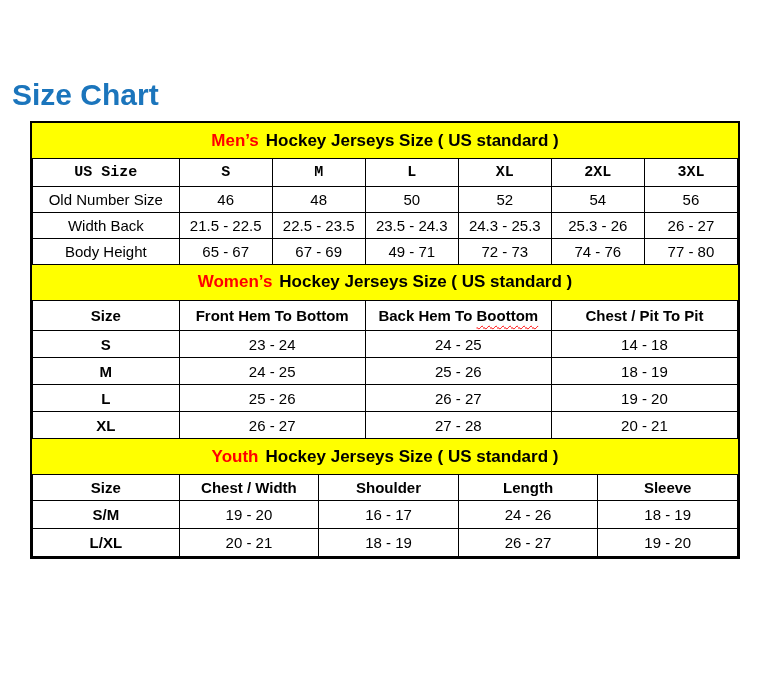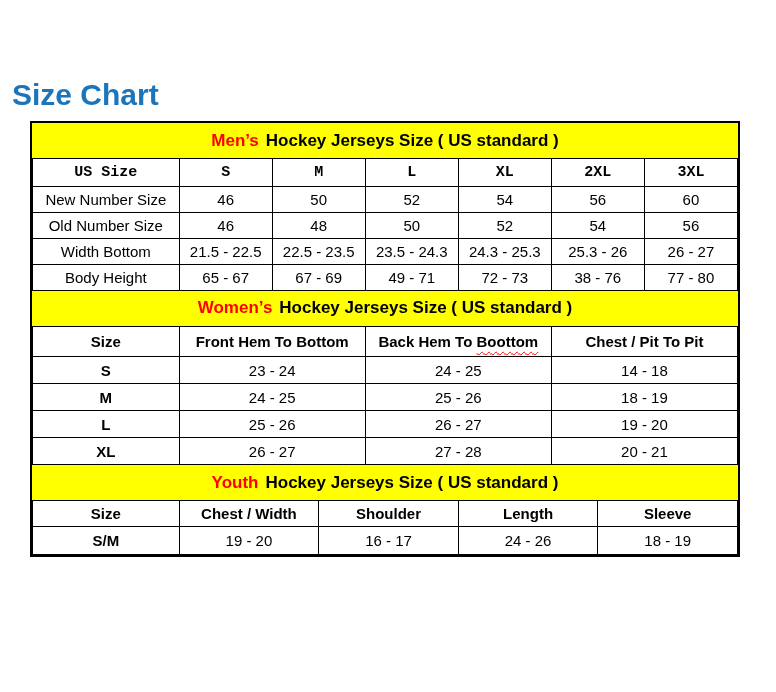--- a/index.html
+++ b/index.html
@@ -109,53 +109,44 @@
         <tr>
       <th>US Size</th>
       <th>S</th>
       <th>M</th>
       <th>L</th>
       <th>XL</th>
       <th>2XL</th>
       <th>3XL</th>
     </tr>
     <tr>
-      <td>New Number Size</td>
-      <td>46</td>
-      <td>50</td>
-      <td>52</td>
-      <td>54</td>
-      <td>56</td>
-      <td>60</td>
-    </tr>
-    <tr>
       <td>Old Number Size</td>
       <td>46</td>
       <td>48</td>
       <td>50</td>
       <td>52</td>
       <td>54</td>
       <td>56</td>
     </tr>
     <tr>
-      <td>Width Bottom</td>
+      <td>Width Back</td>
       <td>21.5 - 22.5</td>
       <td>22.5 - 23.5</td>
       <td>23.5 - 24.3</td>
       <td>24.3 - 25.3</td>
       <td>25.3 - 26</td>
       <td>26 - 27</td>
     </tr>
     <tr>
       <td>Body Height</td>
       <td>65 - 67</td>
       <td>67 - 69</td>
       <td>49 - 71</td>
       <td>72 - 73</td>
-      <td>38 - 76</td>
+      <td>74 - 76</td>
       <td>77 - 80</td>
     </tr>
   </tbody>
     </table>
 
   <div class="band">
     <span class="hl">Women’s</span>
     <span>Hockey Jerseys Size ( US standard )</span>
   </div>
   <table class="women">
@@ -219,16 +210,23 @@
       <th>Length</th>
       <th>Sleeve</th>
     </tr>
     <tr>
       <td class="bold">S/M</td>
       <td>19 - 20</td>
       <td>16 - 17</td>
       <td>24 - 26</td>
       <td>18 - 19</td>
     </tr>
+    <tr>
+      <td class="bold">L/XL</td>
+      <td>20 - 21</td>
+      <td>18 - 19</td>
+      <td>26 - 27</td>
+      <td>19 - 20</td>
+    </tr>
   </tbody>
     </table>
 
 </div>
 
 </body></html>

